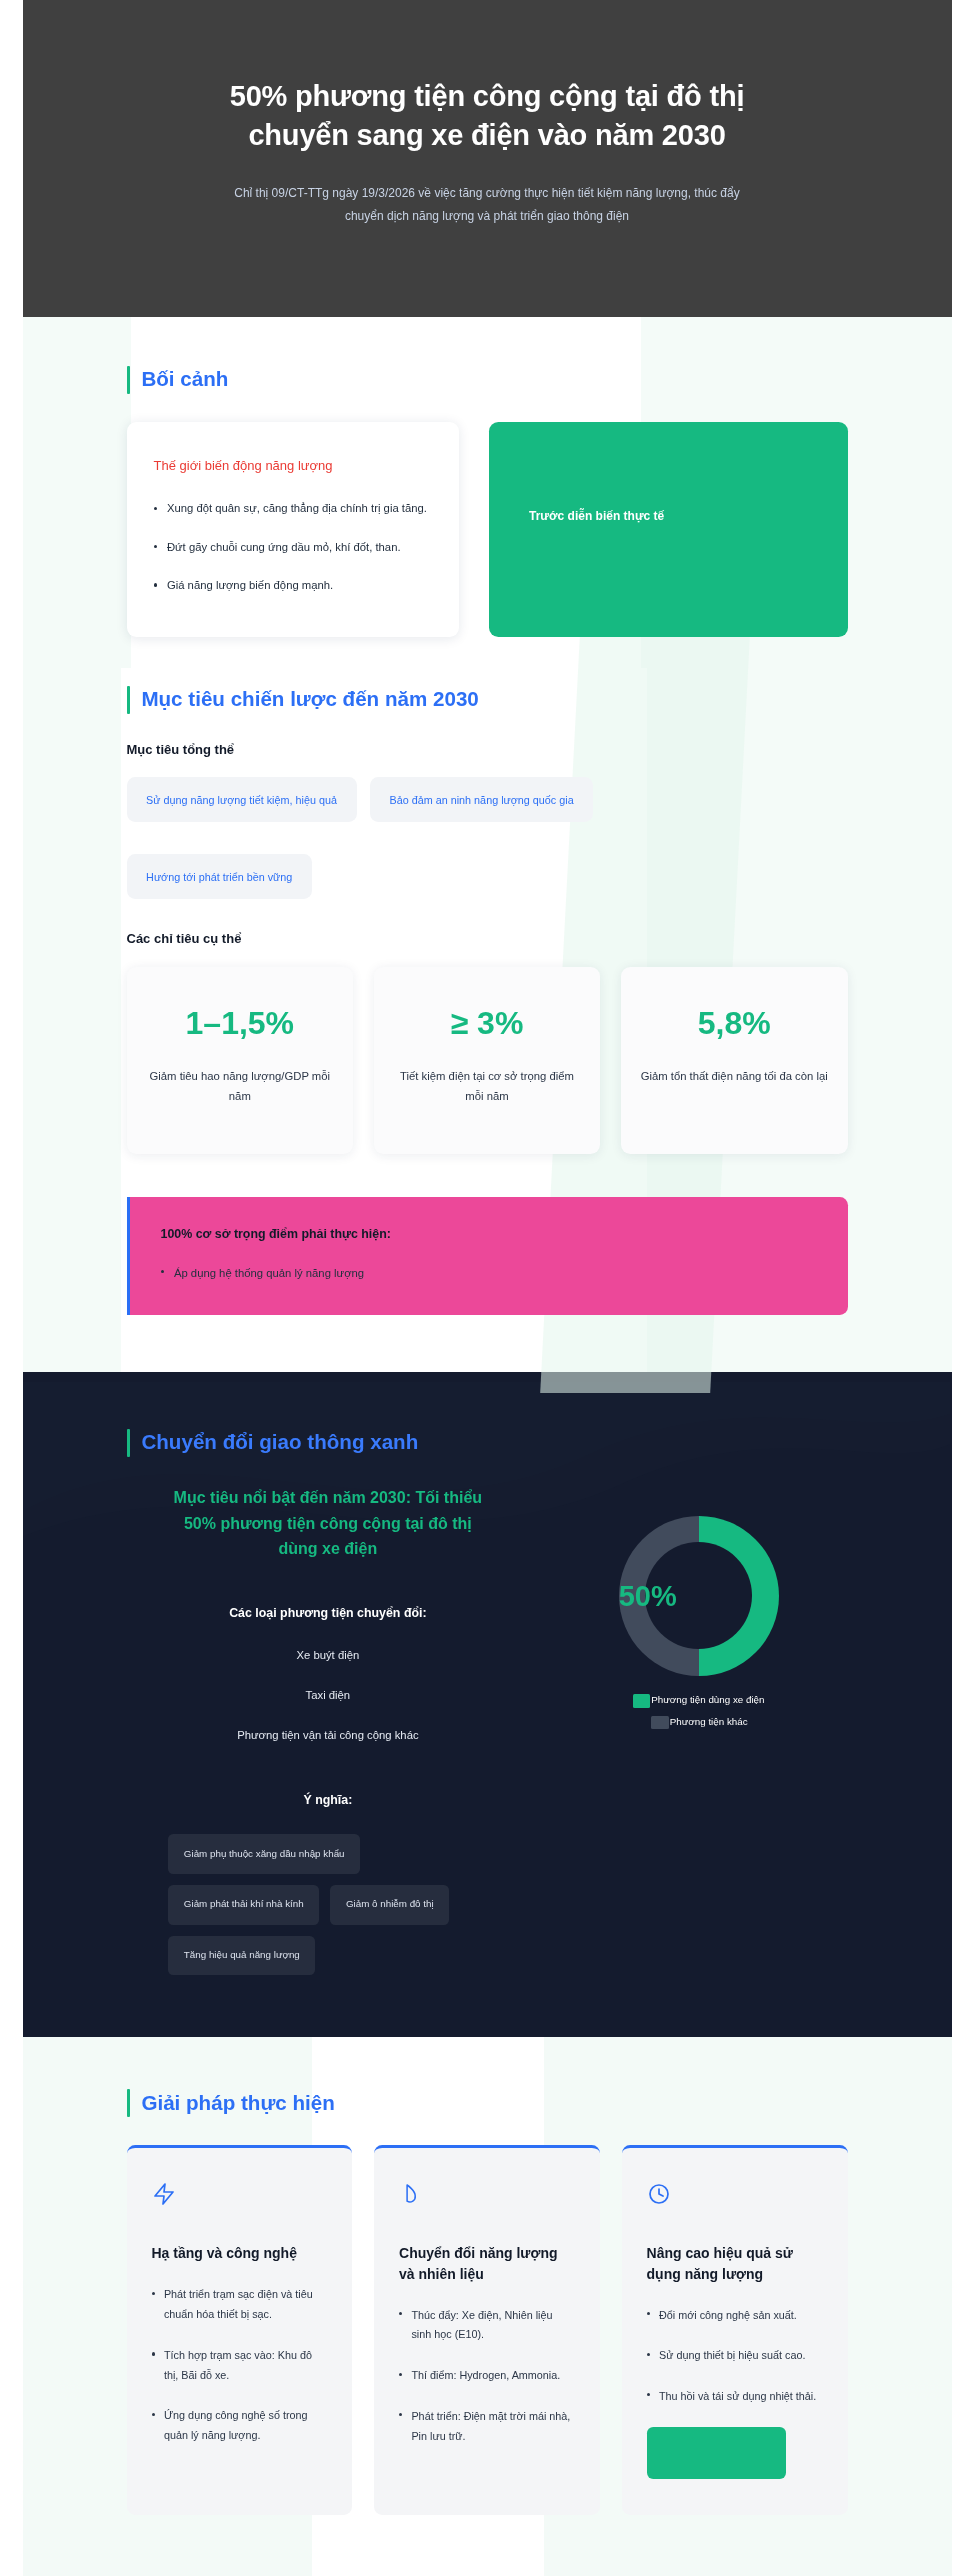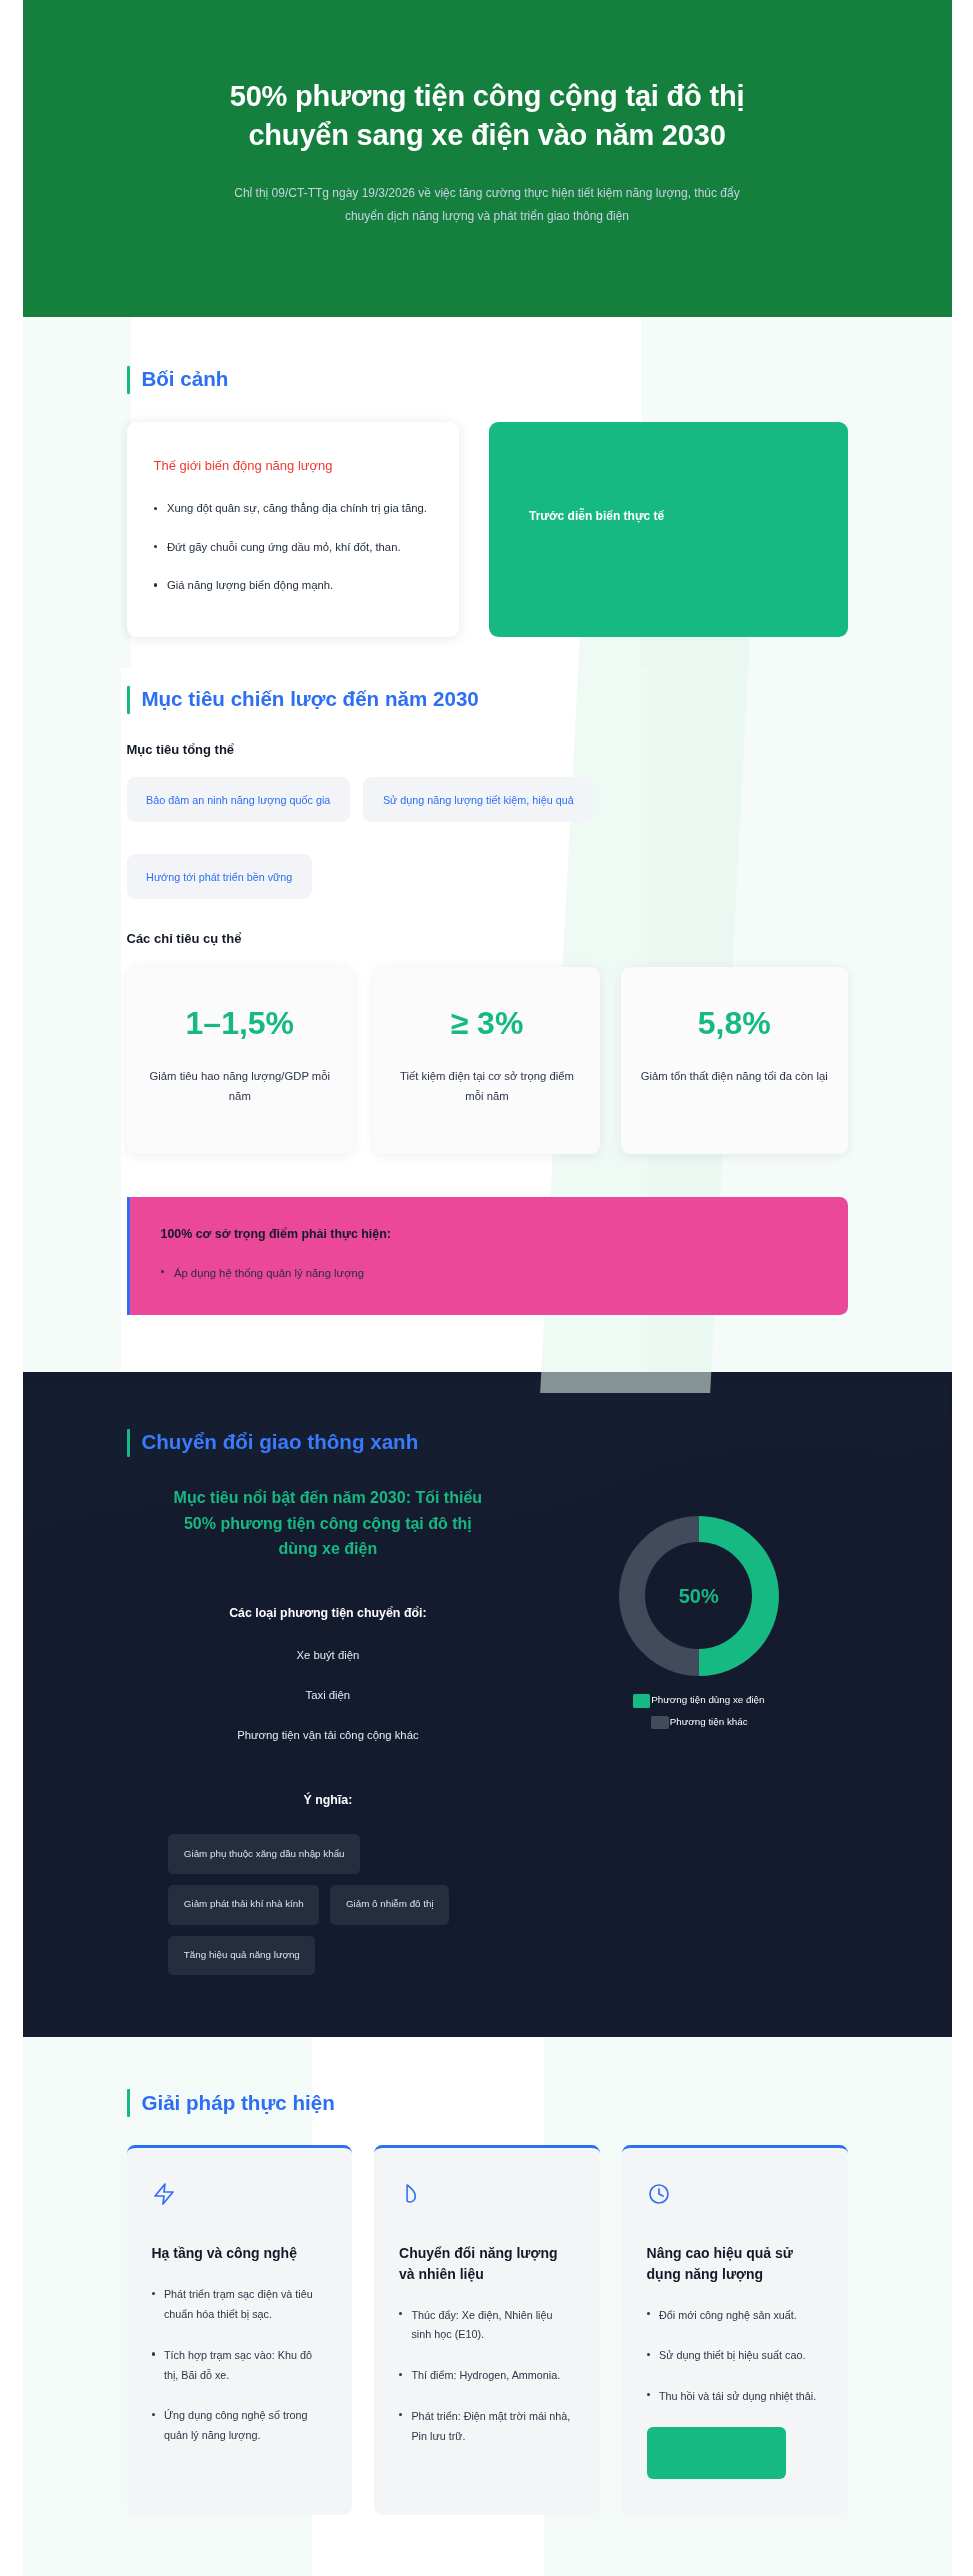--- a/index.html
+++ b/index.html
@@ -12,21 +12,21 @@
   }
   .page{
     width:929px;
     margin:0 auto;
     position:relative;
     overflow:hidden;
   }
 
   
   .hero{
-    background:#15803d;
+    background:#404040;
     padding:77px 0 88px;
     text-align:center;
     position:relative;
   }
   .hero h1{
     margin:0 auto;
     max-width:608px;
     color:#ffffff;
     font-size:29px;
     line-height:1.34;
@@ -166,21 +166,21 @@
   .donut{
     width:160px;height:160px;border-radius:50%;
     background:conic-gradient(#16B981 0deg 180deg, #414B5C 180deg 360deg);
   }
   .donut:after{
     content:""; position:absolute; left:50%; top:50%; width:107px; height:107px;
     margin:-54px 0 0 -54px; border-radius:50%; background:#141B2E;
   }
   .donut-lbl{
     position:absolute; left:0; right:0; top:50%; transform:translateY(-50%);
-    text-align:center; font-size:20px; font-weight:700; color:#16B981; z-index:3;
+    text-align:left; font-size:29px; font-weight:700; color:#16B981; z-index:3;
   }
   .legend{ margin-top:18.5px; }
   .legend-row{ display:flex; gap:1px; margin-bottom:8.2px; }
   .legend-row.r2{ padding-left:18.5px; }
   .sw{ width:17.5px; height:13.4px; border-radius:1.5px; flex:none;}
   .sw.g{ background:#16B981;}
   .sw.d{ background:#414B5C;}
   .legend-row span{ color:#ffffff; font-size:9.8px;}
 
   
@@ -245,22 +245,22 @@
     <div class="whitecol b"></div>
     <div class="mintblob"></div>
     <div class="inner">
       <div class="h-bar">
         <span class="bar"></span>
         <span class="txt">Mục tiêu chiến lược đến năm 2030</span>
       </div>
 
       <div class="sub-label">Mục tiêu tổng thể</div>
       <div class="pill-row">
+        <span class="pill">Sử dụng năng lượng tiết kiệm, hiệu quả</span>
         <span class="pill">Bảo đảm an ninh năng lượng quốc gia</span>
-        <span class="pill">Sử dụng năng lượng tiết kiệm, hiệu quả</span>
       </div>
       <div class="pill-row">
         <span class="pill">Hướng tới phát triển bền vững</span>
       </div>
 
       <div class="sub-label">Các chỉ tiêu cụ thể</div>
       <div class="stat-row">
         <div class="stat">
           <div class="num">1–1,5%</div>
           <div class="cap">Giảm tiêu hao năng lượng/GDP mỗi năm</div>

